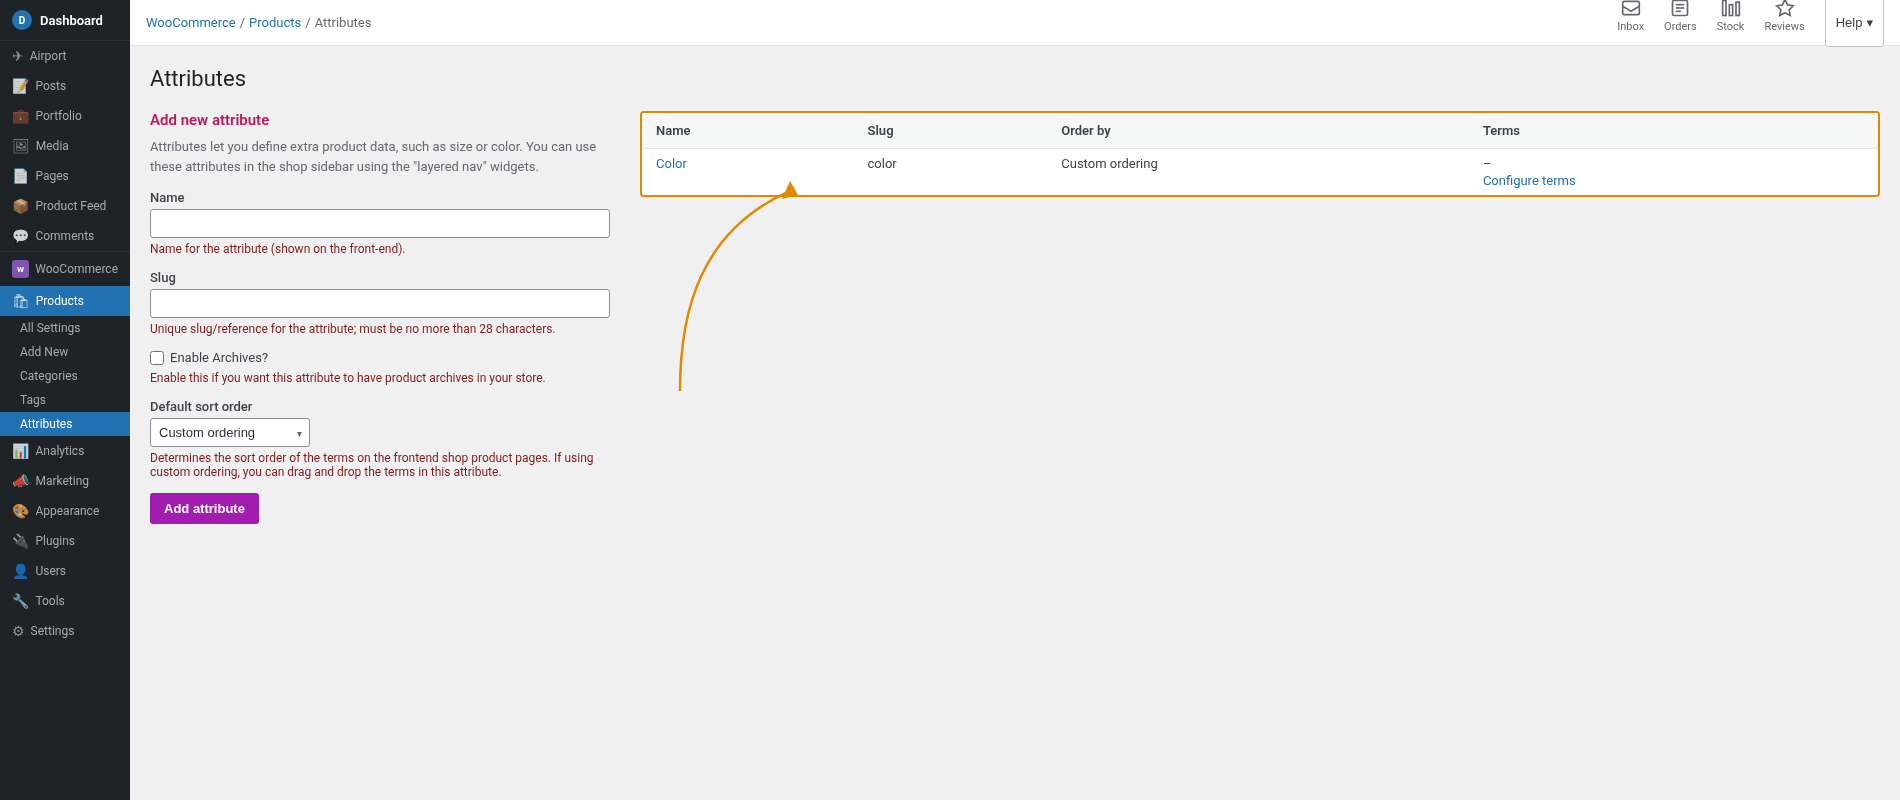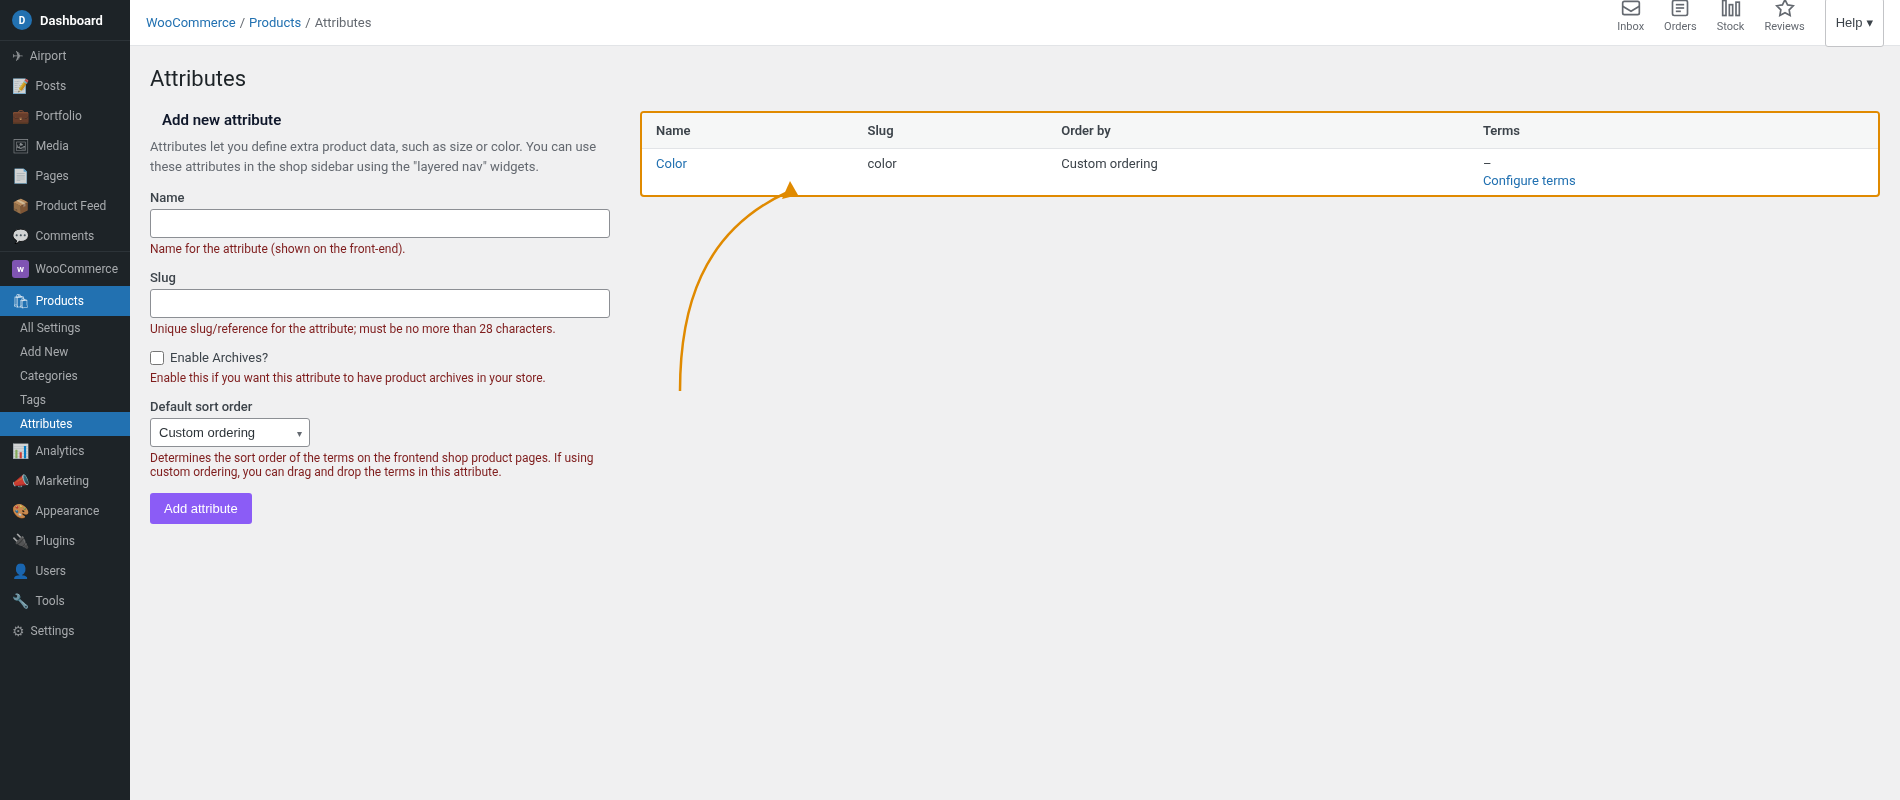--- a/index.html
+++ b/index.html
@@ -135,23 +135,22 @@
     }
 
     
     .form-panel {
       width: 460px;
       flex-shrink: 0;
     }
     .form-section-title {
       font-size: 15px;
       font-weight: 600;
-      color: #0f172a;
+      color: #be185d;
       margin-bottom: 8px;
-      margin-left: 12px;
     }
     .form-description {
       font-size: 13px;
       color: #646970;
       margin-bottom: 14px;
       line-height: 1.5;
     }
     .form-group {
       margin-bottom: 14px;
     }
@@ -205,27 +204,27 @@
     .select-arrow {
       position: absolute;
       right: 8px;
       top: 50%;
       transform: translateY(-50%);
       pointer-events: none;
       font-size: 10px;
       color: #646970;
     }
     .btn-primary {
-      background: #8b5cf6;
+      background: #a21caf;
       color: #fff;
       border: none;
       border-radius: 3px;
       padding: 8px 14px;
       font-size: 13px;
-      font-weight: 400;
+      font-weight: 700;
       cursor: pointer;
     }
 
     
     .table-panel {
       flex: 1;
       border: 2px solid #e08a00;
       border-radius: 4px;
       background: #fff;
       overflow: hidden;

